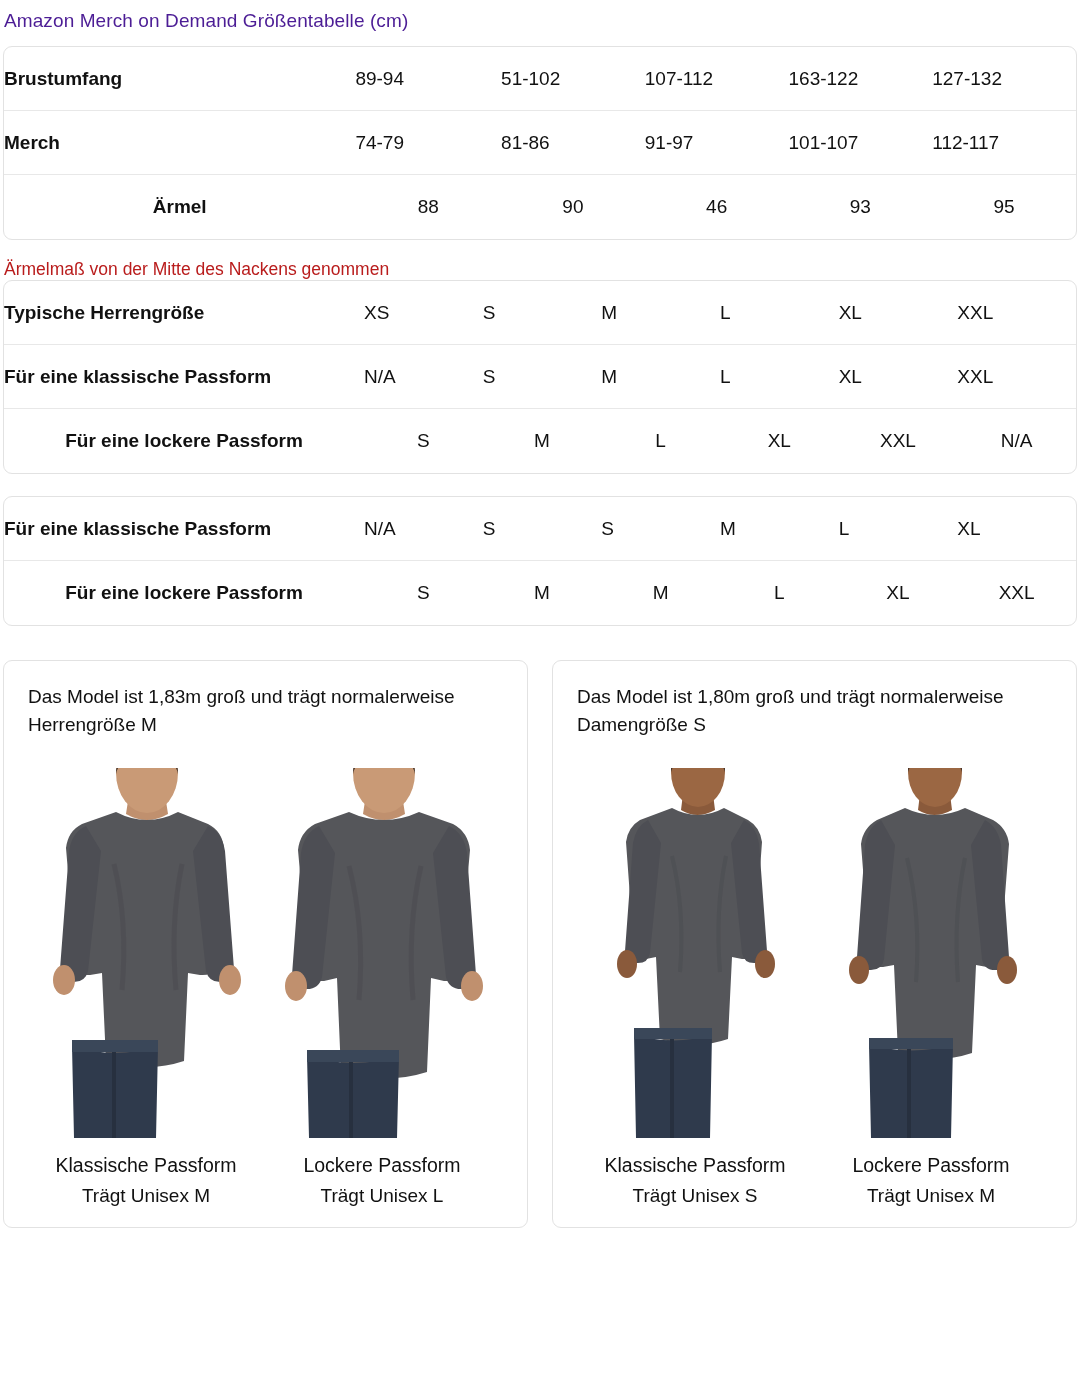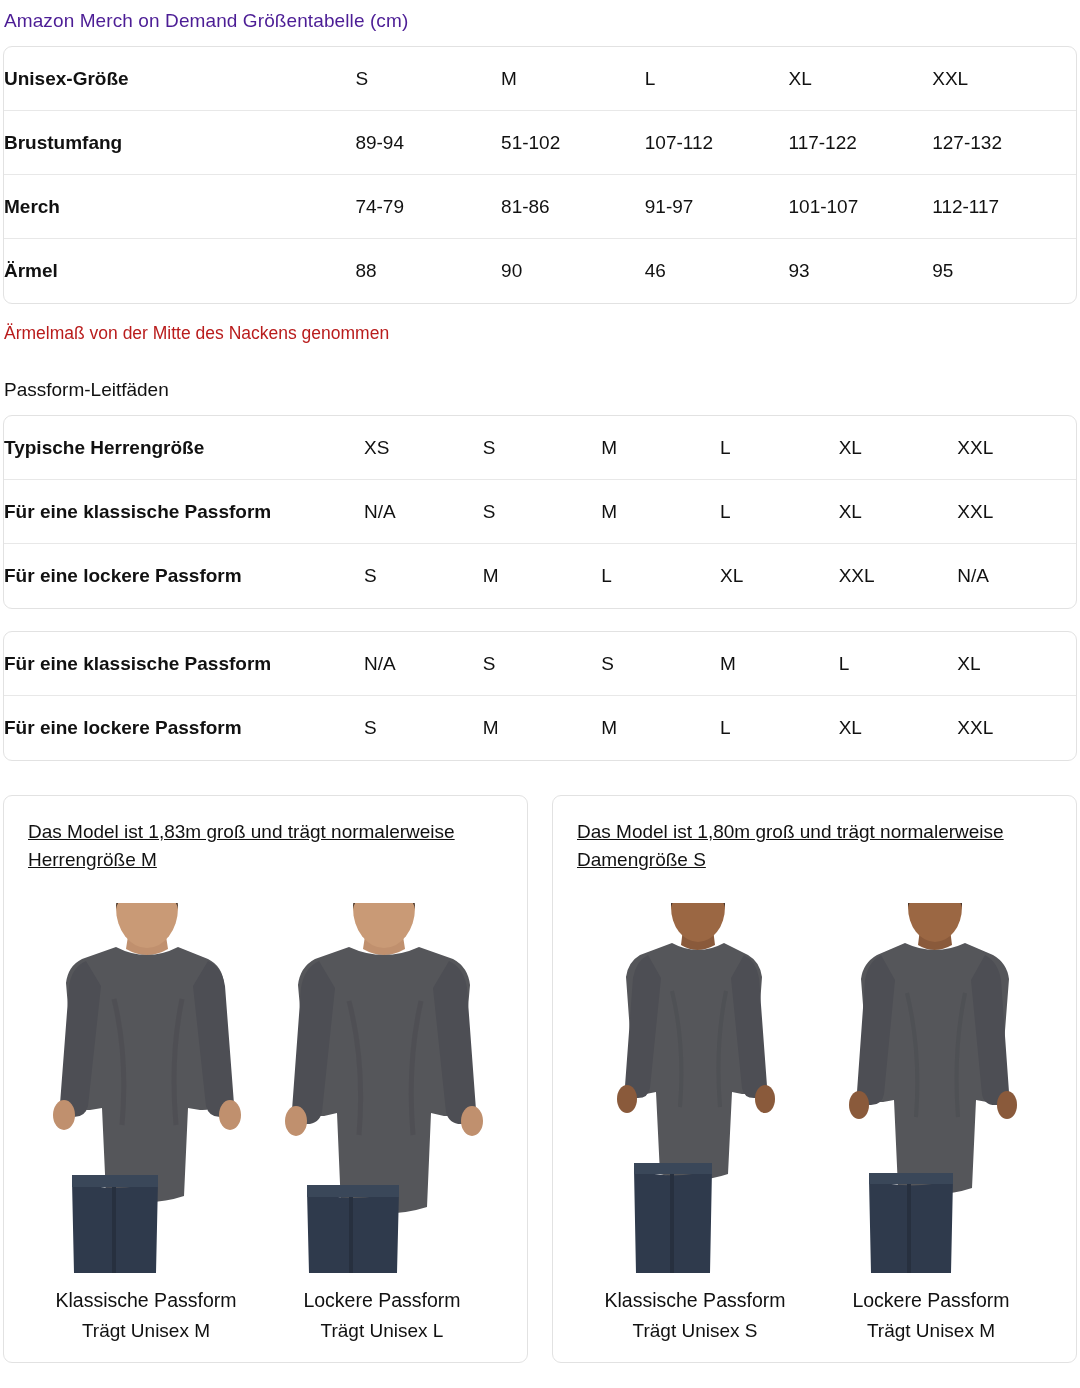--- a/index.html
+++ b/index.html
@@ -39,20 +39,21 @@
     padding: 0;
   }
   table.sizetable tr > td {
     border-bottom: 1px solid #e8e8e8;
     height: 64px;
     vertical-align: middle;
     font-size: 19px;
   }
   table.sizetable tr:last-child > td {
     border-bottom: none;
+    text-align: center;
   }
   td.rowhead {
     font-weight: bold;
     padding-left: 28px;
     width: 352px;
     font-size: 19.5px;
   }
   td.val {
     width: 144px;
     padding-left: 4px;
@@ -84,21 +85,20 @@
     border-radius: 9px;
     width: 525px;
     padding: 22px 24px 20px 24px;
     background: #fff;
   }
   .model-card .caption {
     font-size: 19px;
     line-height: 1.45;
     color: #111;
     margin-bottom: 10px;
-    text-decoration: underline;
   }
   .figures {
     display: flex;
     justify-content: space-around;
     align-items: flex-end;
     height: 390px;
     margin-top: 6px;
   }
   .figure-wrap {
     width: 236px;
@@ -128,34 +128,26 @@
 </style>
 </head>
 <body>
 
 <div class="page">
 
   <div class="doc-title">Amazon Merch on Demand Größentabelle (cm)</div>
 
   <table class="sizetable">
     <tbody>
-        <tr>
-      <td class="rowhead">Unisex-Größe</td>
-      <td class="val c1">S</td>
-      <td class="val">M</td>
-      <td class="val">L</td>
-      <td class="val">XL</td>
-      <td class="val">XXL</td>
-    </tr>
     <tr>
       <td class="rowhead">Brustumfang</td>
       <td class="val c1">89-94</td>
       <td class="val">51-102</td>
       <td class="val">107-112</td>
-      <td class="val">117-122</td>
+      <td class="val">163-122</td>
       <td class="val">127-132</td>
     </tr>
     <tr>
       <td class="rowhead">Merch</td>
       <td class="val c1">74-79</td>
       <td class="val">81-86</td>
       <td class="val">91-97</td>
       <td class="val">101-107</td>
       <td class="val">112-117</td>
     </tr>
@@ -165,21 +157,20 @@
       <td class="val">90</td>
       <td class="val">46</td>
       <td class="val">93</td>
       <td class="val">95</td>
     </tr>
   </tbody>
     </table>
 
   <div class="note">Ärmelmaß von der Mitte des Nackens genommen</div>
 
-  <div class="section-label">Passform-Leitfäden</div>
 
   <table class="sizetable fit-table">
     <tbody>
         <tr>
       <td class="rowhead">Typische Herrengröße</td>
       <td class="val">XS</td>
       <td class="val">S</td>
       <td class="val">M</td>
       <td class="val">L</td>
       <td class="val">XL</td>

